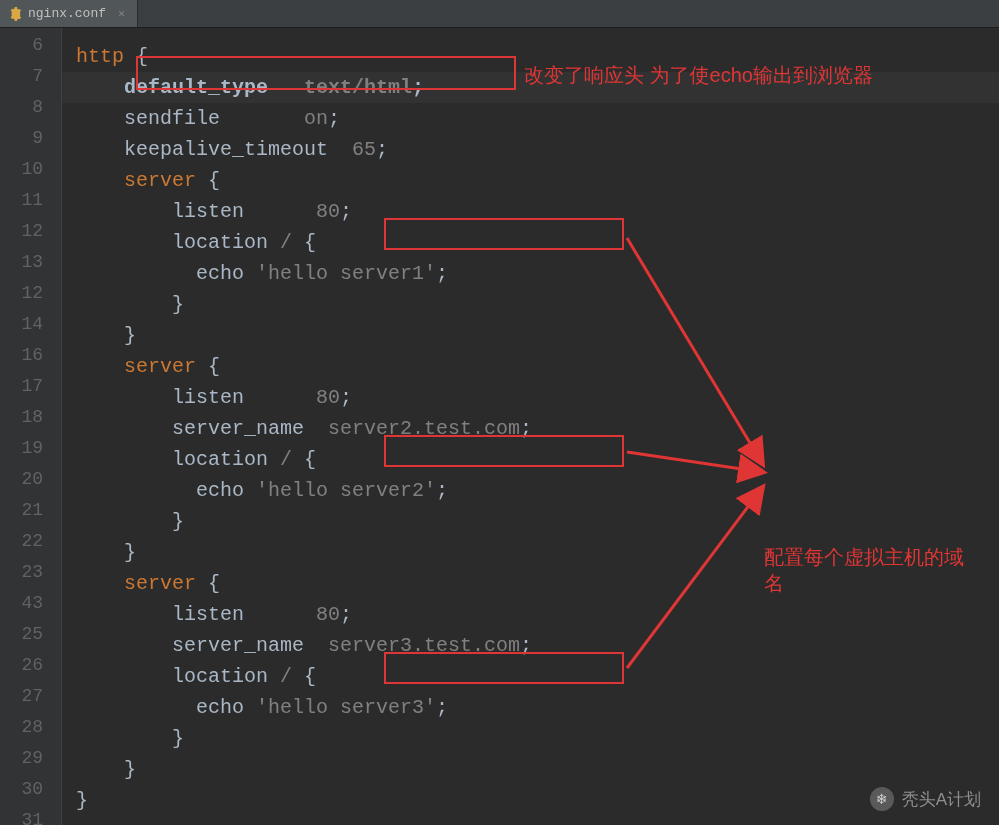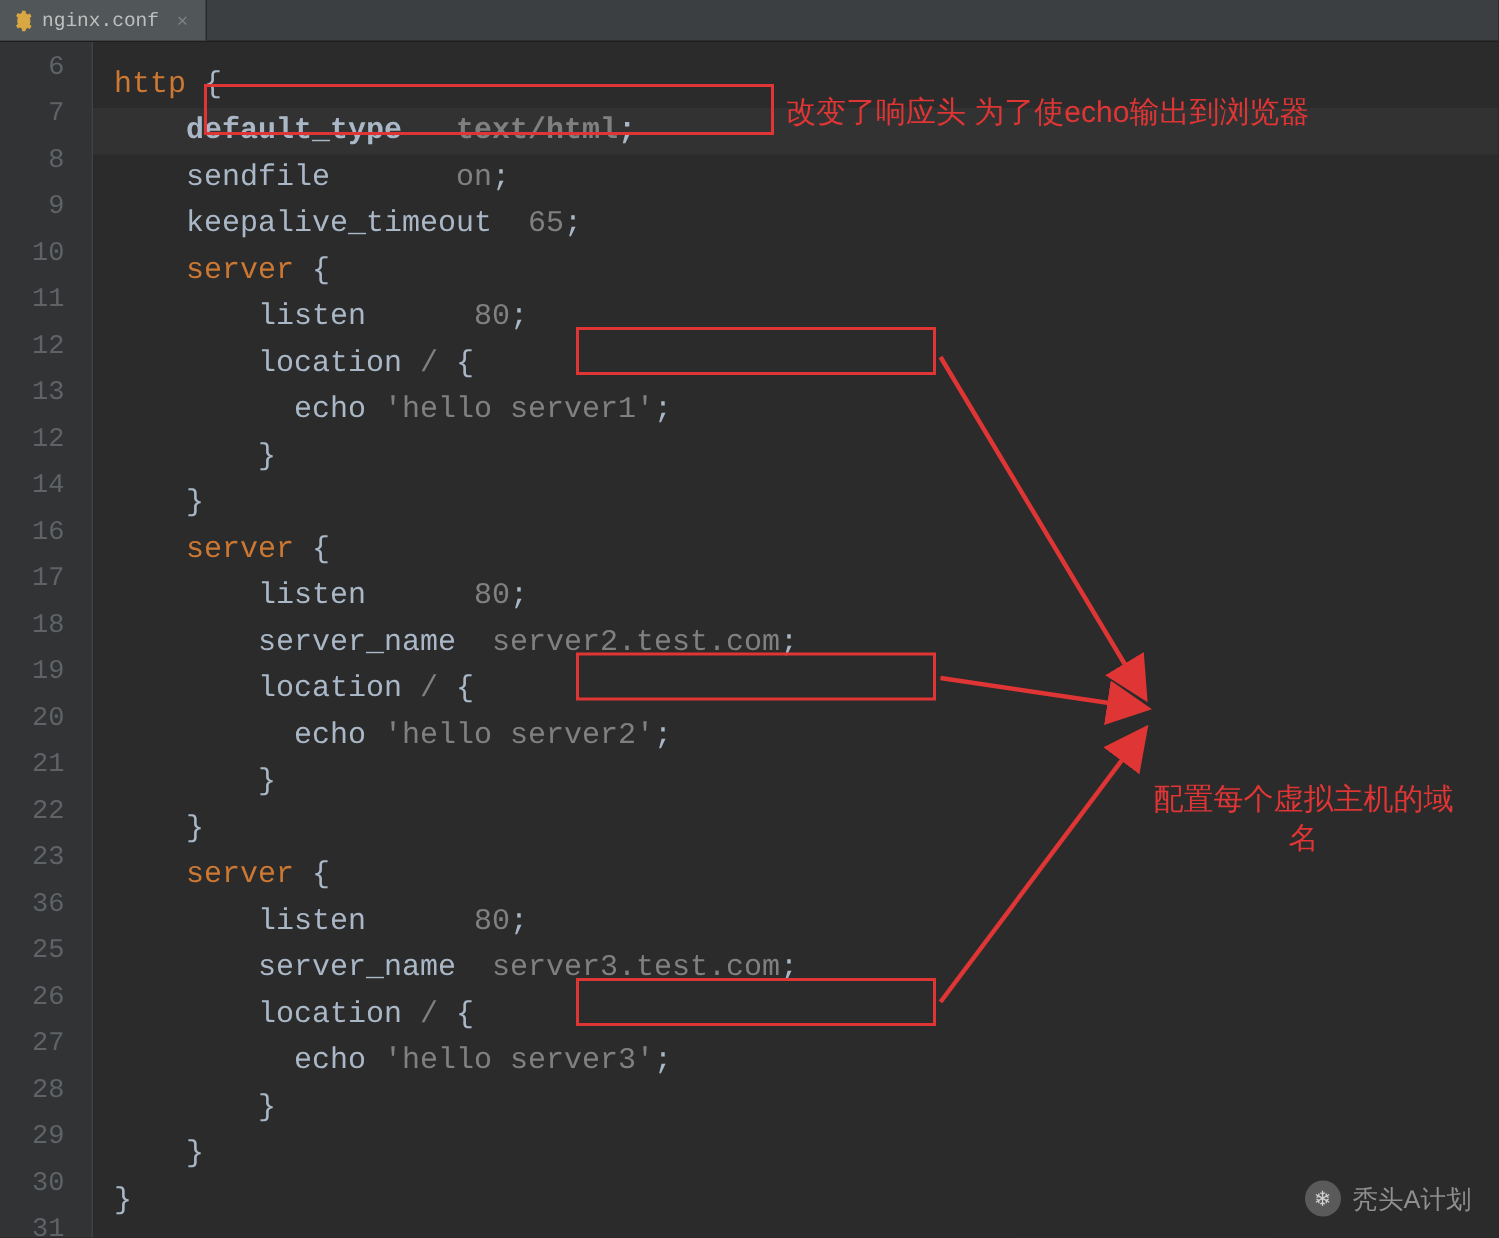--- a/index.html
+++ b/index.html
@@ -150,21 +150,21 @@
       <div class="ln">12</div>
       <div class="ln">14</div>
       <div class="ln">16</div>
       <div class="ln">17</div>
       <div class="ln">18</div>
       <div class="ln">19</div>
       <div class="ln">20</div>
       <div class="ln">21</div>
       <div class="ln">22</div>
       <div class="ln">23</div>
-      <div class="ln">36</div>
+      <div class="ln">43</div>
       <div class="ln">25</div>
       <div class="ln">26</div>
       <div class="ln">27</div>
       <div class="ln">28</div>
       <div class="ln">29</div>
       <div class="ln">30</div>
       <div class="ln">31</div>
     </div>
 
   <div class="code">
@@ -194,21 +194,21 @@
     <div class="code-line">        <span class="brace">}</span></div>
     <div class="code-line">    <span class="brace">}</span></div>
     <div class="code-line"><span class="brace">}</span></div>
 
     <div class="red-box" style="left:74px; top:28px; width:380px; height:34px;"></div>
     <div class="red-box" style="left:322px; top:190px; width:240px; height:32px;"></div>
     <div class="red-box" style="left:322px; top:407px; width:240px; height:32px;"></div>
     <div class="red-box" style="left:322px; top:624px; width:240px; height:32px;"></div>
 
     <div class="annot" style="left:462px; top:34px;">改变了响应头  为了使echo输出到浏览器</div>
-    <div class="annot" style="left:702px; top:492px; width:210px;text-align:center;">配置每个虚拟主机的域名</div>
+    <div class="annot" style="left:702px; top:516px; width:210px;">配置每个虚拟主机的域名</div>
 
     <svg class="arrows" viewBox="0 0 937 797" preserveAspectRatio="none">
       <defs>
         <marker id="ah" markerWidth="10" markerHeight="10" refX="8" refY="5" orient="auto">
           <path d="M0,0 L10,5 L0,10 Z" fill="#e03535"></path>
         </marker>
       </defs>
       <line x1="565" y1="210" x2="700" y2="435" stroke="#e03535" stroke-width="3" marker-end="url(#ah)"></line>
       <line x1="565" y1="424" x2="700" y2="444" stroke="#e03535" stroke-width="3" marker-end="url(#ah)"></line>
       <line x1="565" y1="640" x2="700" y2="460" stroke="#e03535" stroke-width="3" marker-end="url(#ah)"></line>

